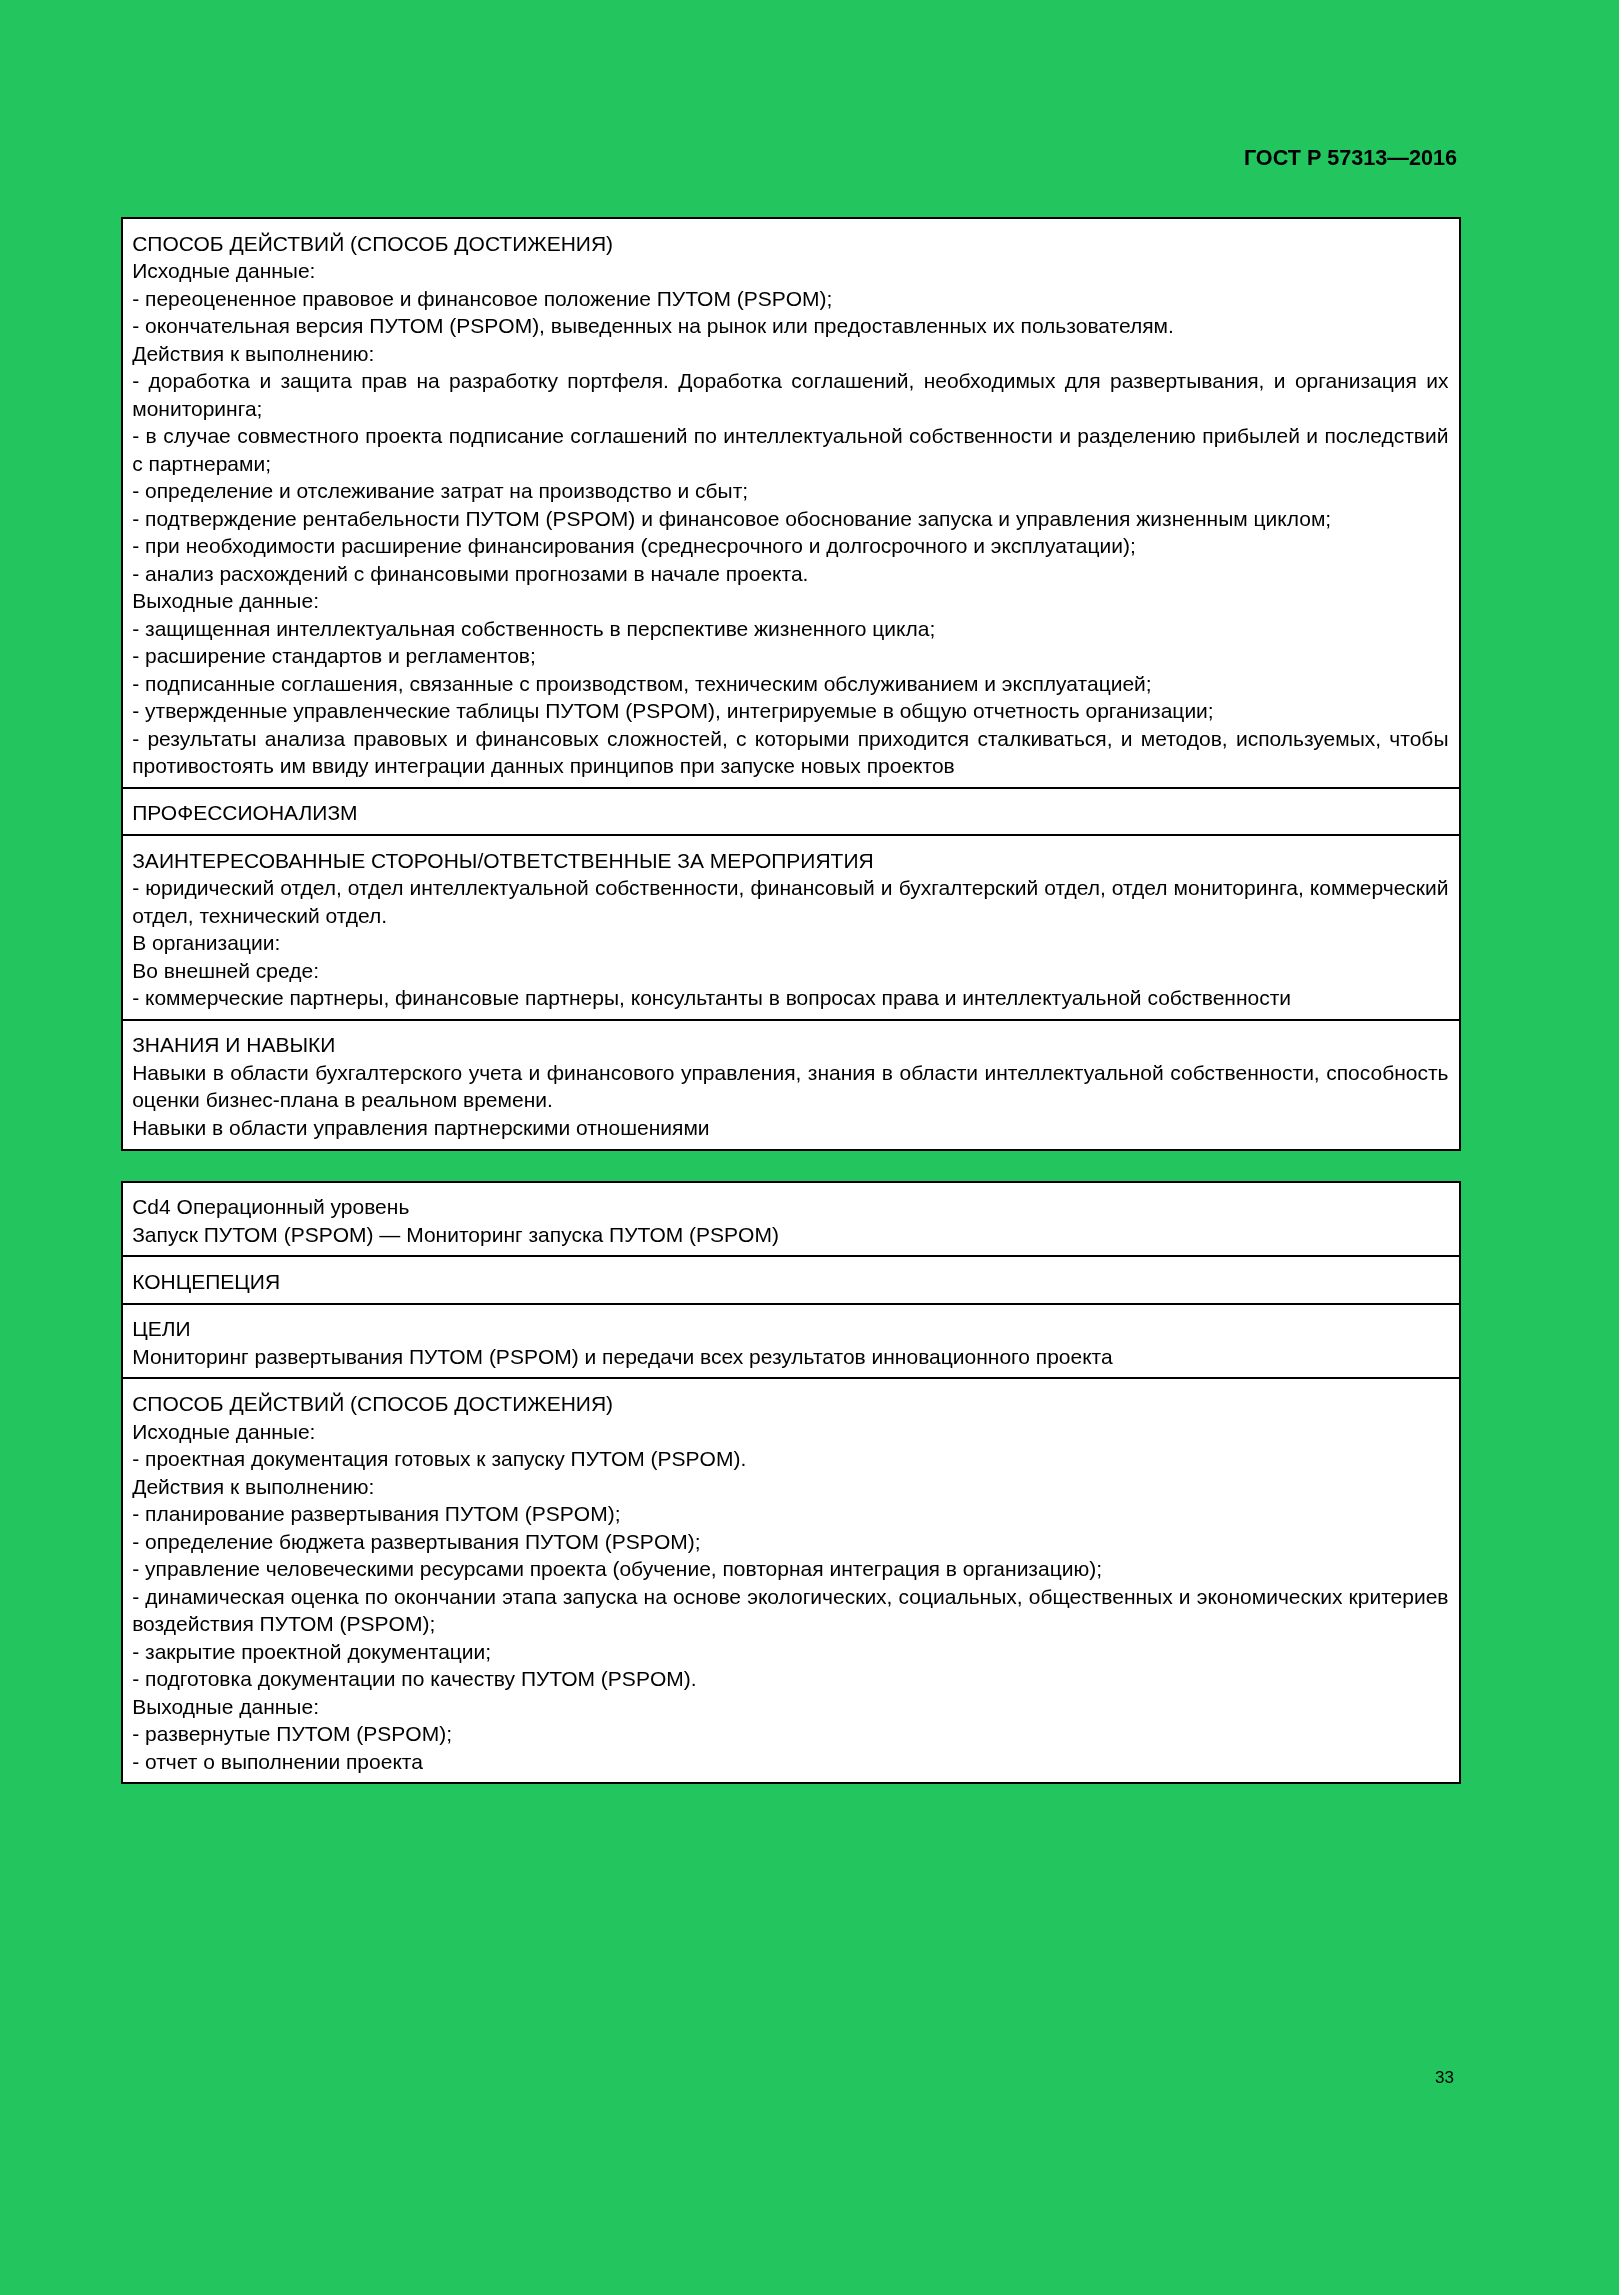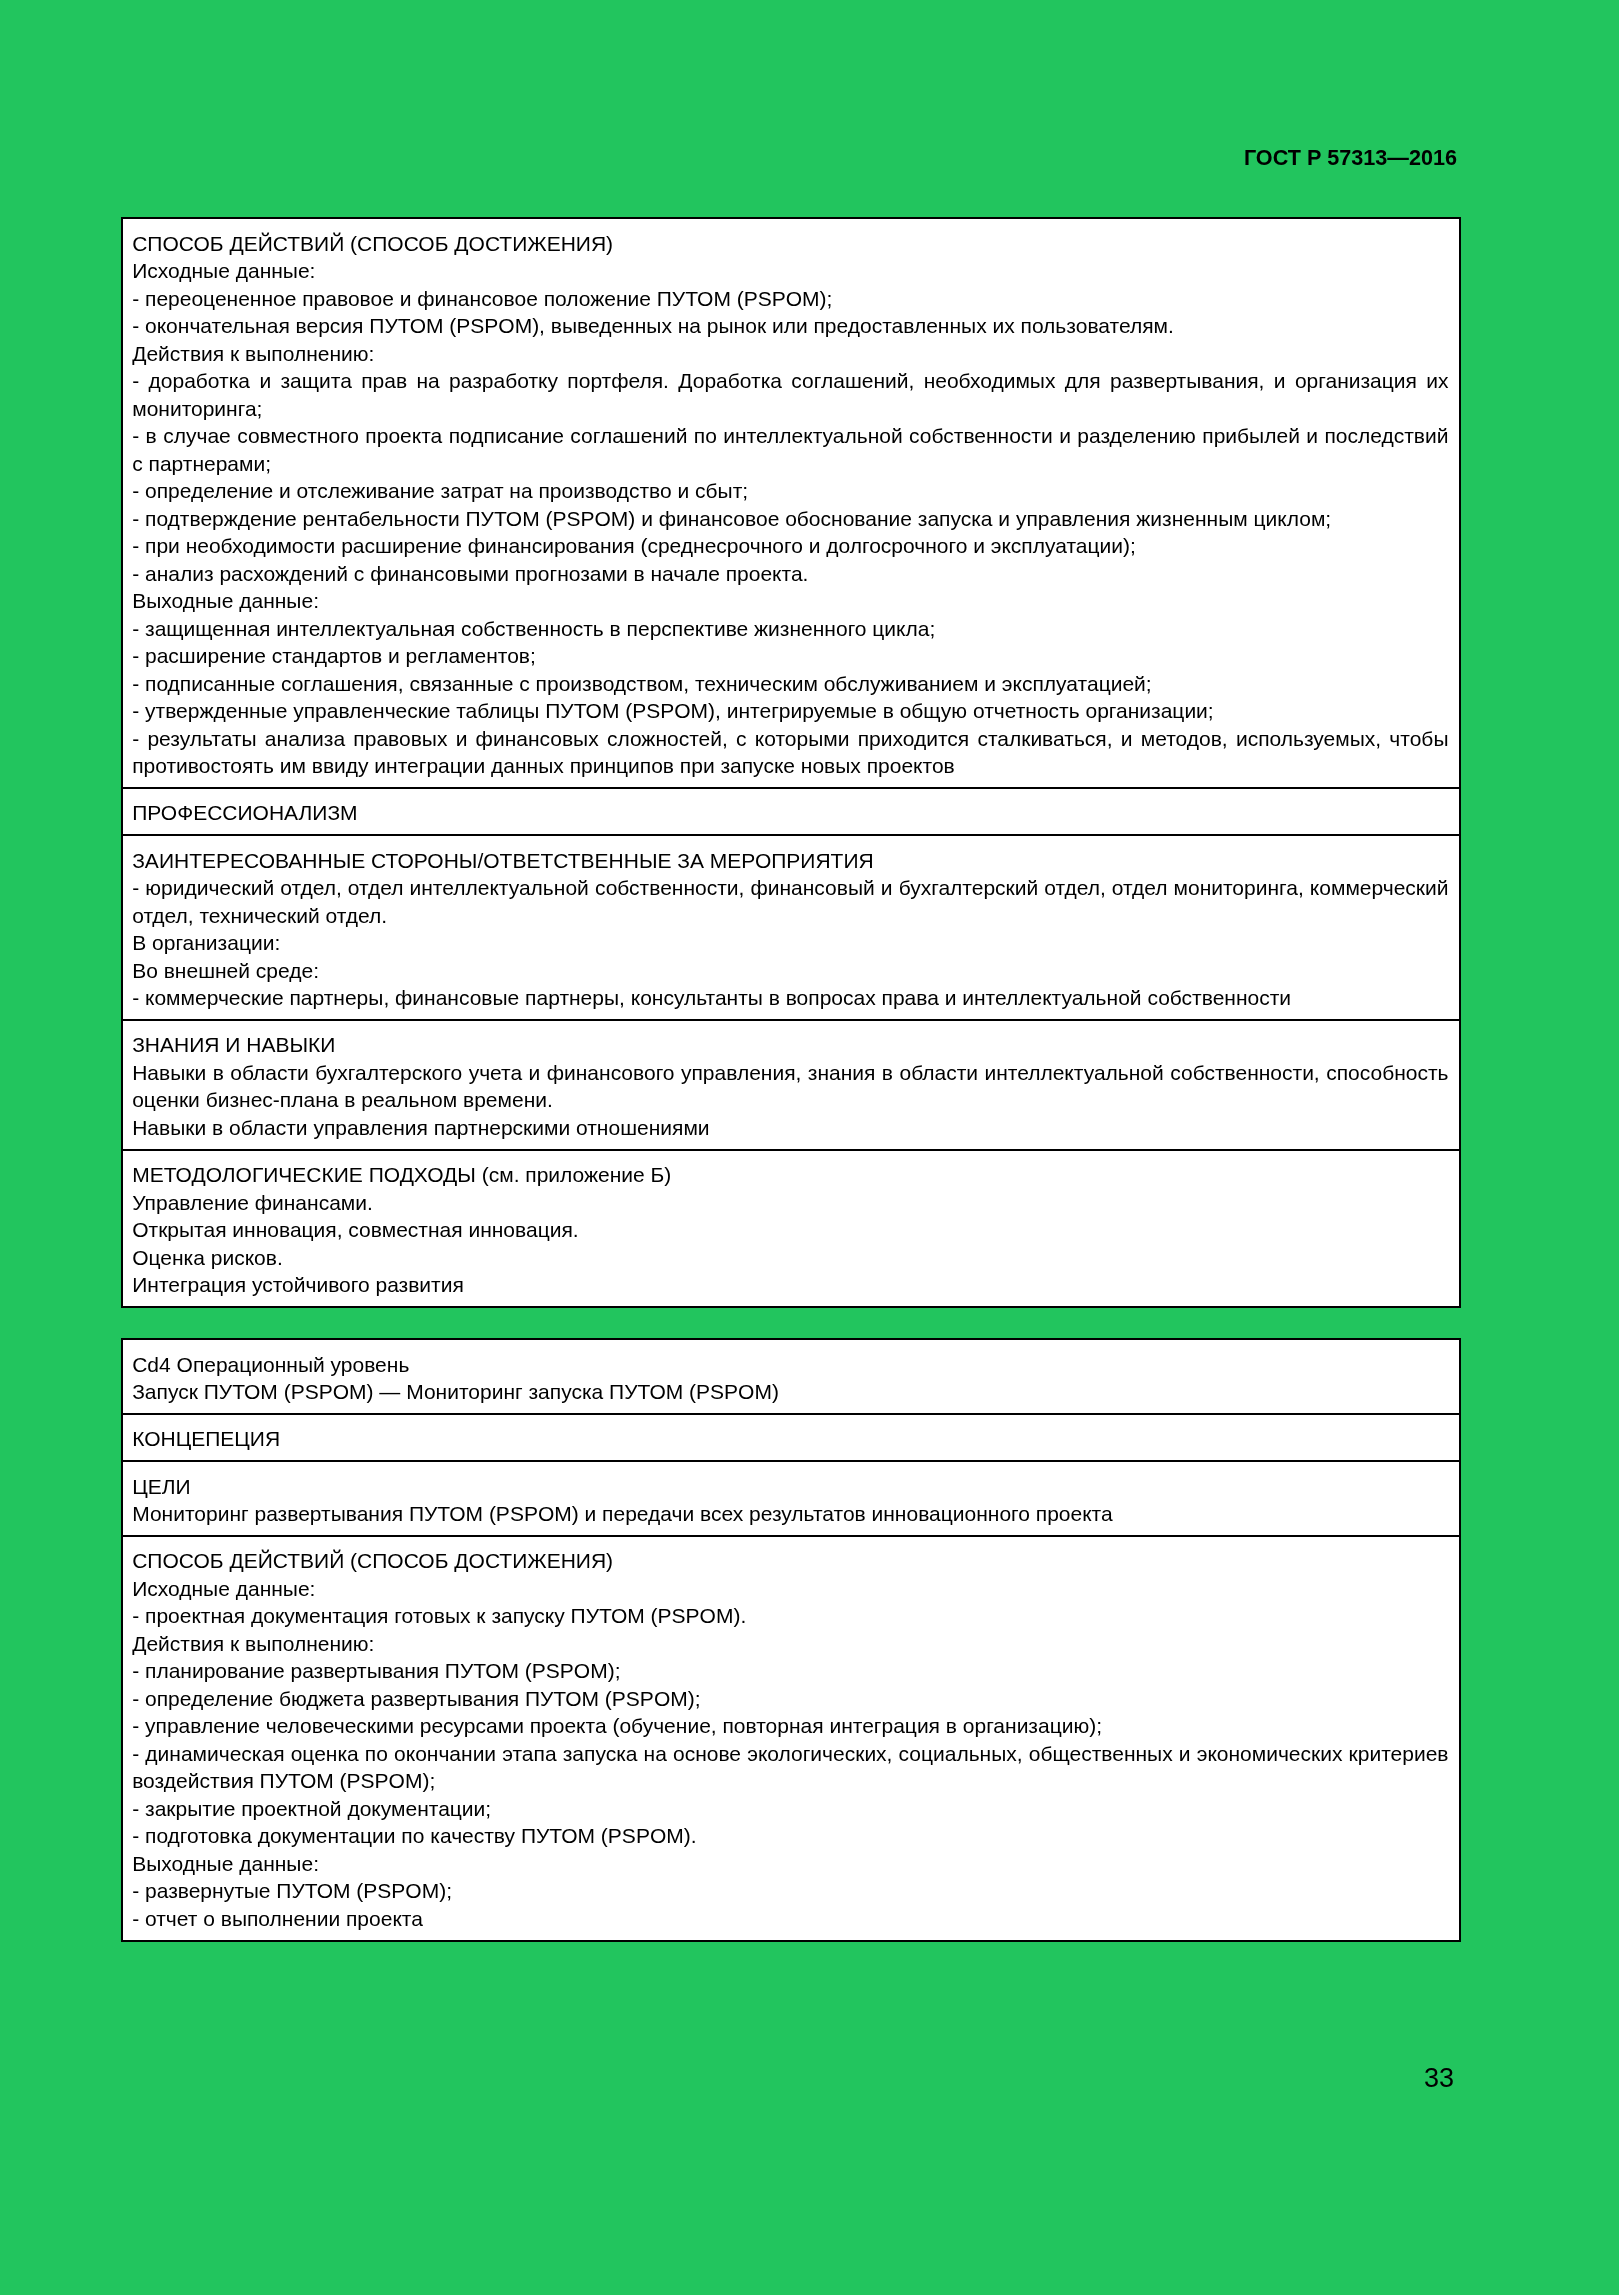--- a/index.html
+++ b/index.html
@@ -40,21 +40,21 @@
     padding: 4.6px 10.5px 7.2px 9.2px;
   }
   .section:last-child { border-bottom: 0; }
   .line { text-align: justify; }
   .line.title { text-align: left; margin-top: 6px; }
   .line.indent { }
   .footer {
     position: absolute;
     top: 2065px;
     right: 165px;
-    font-size: 27px;
+    font-size: 17px;
     line-height: 26px;
     margin-left: 40px;
   }
 </style>
 </head>
 <body>
 
 <div class="page">
   <div class="header">
     <span>ГОСТ Р 57313—2016</span>
@@ -90,27 +90,20 @@
             <div class="line indent">- юридический отдел, отдел интеллектуальной собственности, финансовый и бухгалтерский отдел, отдел мониторинга, коммерческий отдел, технический отдел.</div>
             <div class="line indent">В организации:</div>
             <div class="line indent">Во внешней среде:</div>
             <div class="line indent">- коммерческие партнеры, финансовые партнеры, консультанты в вопросах права и интеллектуальной собственности</div>
           </div>
           <div class="section">
             <div class="line title">ЗНАНИЯ И НАВЫКИ</div>
             <div class="line indent">Навыки в области бухгалтерского учета и финансового управления, знания в области интеллектуальной собственности, способность оценки бизнес-плана в реальном времени.</div>
             <div class="line indent">Навыки в области управления партнерскими отношениями</div>
           </div>
-          <div class="section">
-            <div class="line title">МЕТОДОЛОГИЧЕСКИЕ ПОДХОДЫ (см. приложение Б)</div>
-            <div class="line indent">Управление финансами.</div>
-            <div class="line indent">Открытая инновация, совместная инновация.</div>
-            <div class="line indent">Оценка рисков.</div>
-            <div class="line indent">Интеграция устойчивого развития</div>
-          </div>
         </div>
         <div class="doc-table">
           <div class="section">
             <div class="line title">Cd4 Операционный уровень</div>
             <div class="line">Запуск ПУТОМ (PSPOM) — Мониторинг запуска ПУТОМ (PSPOM)</div>
           </div>
           <div class="section">
             <div class="line title">КОНЦЕПЕЦИЯ</div>
           </div>
           <div class="section">

